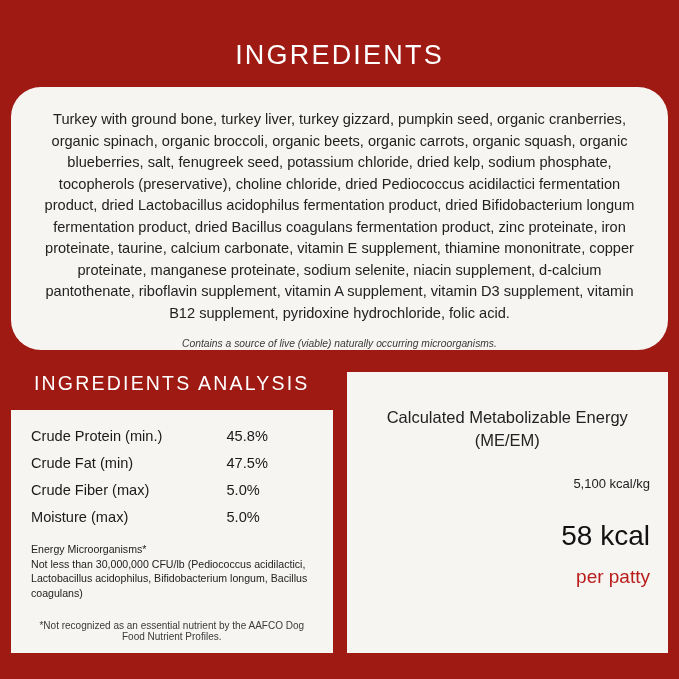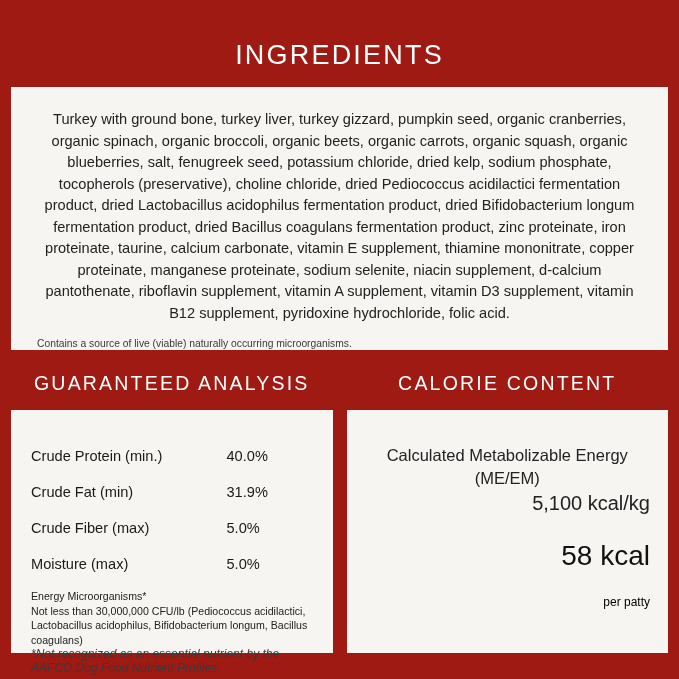--- a/index.html
+++ b/index.html
@@ -37,30 +37,33 @@
   }
   .card {
     background: #f7f5f2;
     color: #1a1a1a;
   }
   .ingredients-card {
     margin: 0 3px;
     padding: 22px 26px 10px 26px;
     box-sizing: border-box;
     height: 263px;
+    border-radius: 30px;
   }
   .ingredients-text {
     font-size: 14.6px;
     line-height: 21.5px;
     text-align: center;
     color: #222;
   }
   .ingredients-note {
     margin-top: 14px;
     font-size: 10.3px;
+    font-style: italic;
+    text-align: center;
     color: #3a3a3a;
   }
 
   
   .bottom {
     display: flex;
     gap: 14px;
     margin-top: 22px;
     padding: 0 3px;
     box-sizing: border-box;
@@ -89,102 +92,101 @@
     display: flex;
     flex-direction: column;
   }
   .ga-rows {
     font-size: 14.6px;
   }
   .ga-row {
     display: flex;
     align-items: baseline;
     margin-bottom: 11px;
-    margin-top: 20px;
   }
   .ga-label { flex: 1 1 auto; }
   .ga-value {
     width: 86px;
     text-align: left;
     padding-left: 8px;
   }
   .ga-micro {
     margin-top: 6px;
     font-size: 10.6px;
     line-height: 14.5px;
     color: #222;
   }
   .ga-foot {
     margin-top: auto;
-    font-size: 12px;
-    font-style: italic;
+    font-size: 10px;
     color: #3a3a3a;
     padding-bottom: 3px;
+    text-align: center;
   }
 
   
   .cal-panel {
     height: 243px;
     padding: 34px 18px 18px 18px;
     text-align: center;
     display: flex;
     flex-direction: column;
     align-items: flex-end;
   }
   .cal-me {
     font-size: 16.5px;
     line-height: 23px;
     color: #222;
   }
   .cal-kcal {
-    font-size: 20px;
+    font-size: 13px;
     line-height: 23px;
-    margin-top: 2px;
+    margin-top: 20px;
     color: #222;
   }
   .cal-big {
     font-size: 28px;
     line-height: 42px;
     margin-top: 20px;
     color: #111;
     font-weight: 400;
   }
   .cal-per {
-    font-size: 12px;
-    margin-top: 18px;
-    color: #000000;
+    font-size: 19px;
+    margin-top: 9px;
+    color: #b91c1c;
   }
 </style>
 </head>
 <body>
 
 <div class="page">
 
   <div class="section-title ingredients-title">INGREDIENTS</div>
 
   <div class="card ingredients-card">
     <div class="ingredients-text">Turkey with ground bone, turkey liver, turkey gizzard, pumpkin seed, organic cranberries, organic spinach, organic broccoli, organic beets, organic carrots, organic squash, organic blueberries, salt, fenugreek seed, potassium chloride, dried kelp, sodium phosphate, tocopherols (preservative), choline chloride, dried Pediococcus acidilactici fermentation product, dried Lactobacillus acidophilus fermentation product, dried Bifidobacterium longum fermentation product, dried Bacillus coagulans fermentation product, zinc proteinate, iron proteinate, taurine, calcium carbonate, vitamin E supplement, thiamine mononitrate, copper proteinate, manganese proteinate, sodium selenite, niacin supplement, d-calcium pantothenate, riboflavin supplement, vitamin A supplement, vitamin D3 supplement, vitamin B12 supplement, pyridoxine hydrochloride, folic acid.</div>
     <div class="ingredients-note">Contains a source of live (viable) naturally occurring microorganisms.</div>
   </div>
 
   <div class="bottom">
 
     <div class="col">
-      <div class="section-title col-title">GUARANTEED ANALYSIS</div>
+      <div class="section-title col-title">INGREDIENTS ANALYSIS</div>
       <div class="panel ga-panel">
         <div class="ga-rows">
 
           <div class="ga-row">
             <span class="ga-label">Crude Protein (min.)</span>
-            <span class="ga-value">40.0%</span>
+            <span class="ga-value">45.8%</span>
           </div>
 
           <div class="ga-row">
             <span class="ga-label">Crude Fat (min)</span>
-            <span class="ga-value">31.9%</span>
+            <span class="ga-value">47.5%</span>
           </div>
 
           <div class="ga-row">
             <span class="ga-label">Crude Fiber (max)</span>
             <span class="ga-value">5.0%</span>
           </div>
 
           <div class="ga-row">
             <span class="ga-label">Moisture (max)</span>
             <span class="ga-value">5.0%</span>
@@ -195,21 +197,20 @@
         <div class="ga-micro">
           <div>Energy Microorganisms*</div>
           <div>Not less than 30,000,000 CFU/lb (Pediococcus acidilactici, Lactobacillus acidophilus, Bifidobacterium longum, Bacillus coagulans)</div>
         </div>
 
         <div class="ga-foot">*Not recognized as an essential nutrient by the AAFCO Dog Food Nutrient Profiles.</div>
       </div>
     </div>
 
     <div class="col">
-      <div class="section-title col-title">CALORIE CONTENT</div>
       <div class="panel cal-panel">
         <div class="cal-me">Calculated Metabolizable Energy (ME/EM)</div>
         <div class="cal-kcal">5,100 kcal/kg</div>
         <div class="cal-big">58 kcal</div>
         <div class="cal-per">per patty</div>
       </div>
     </div>
 
   </div>
 </div>

